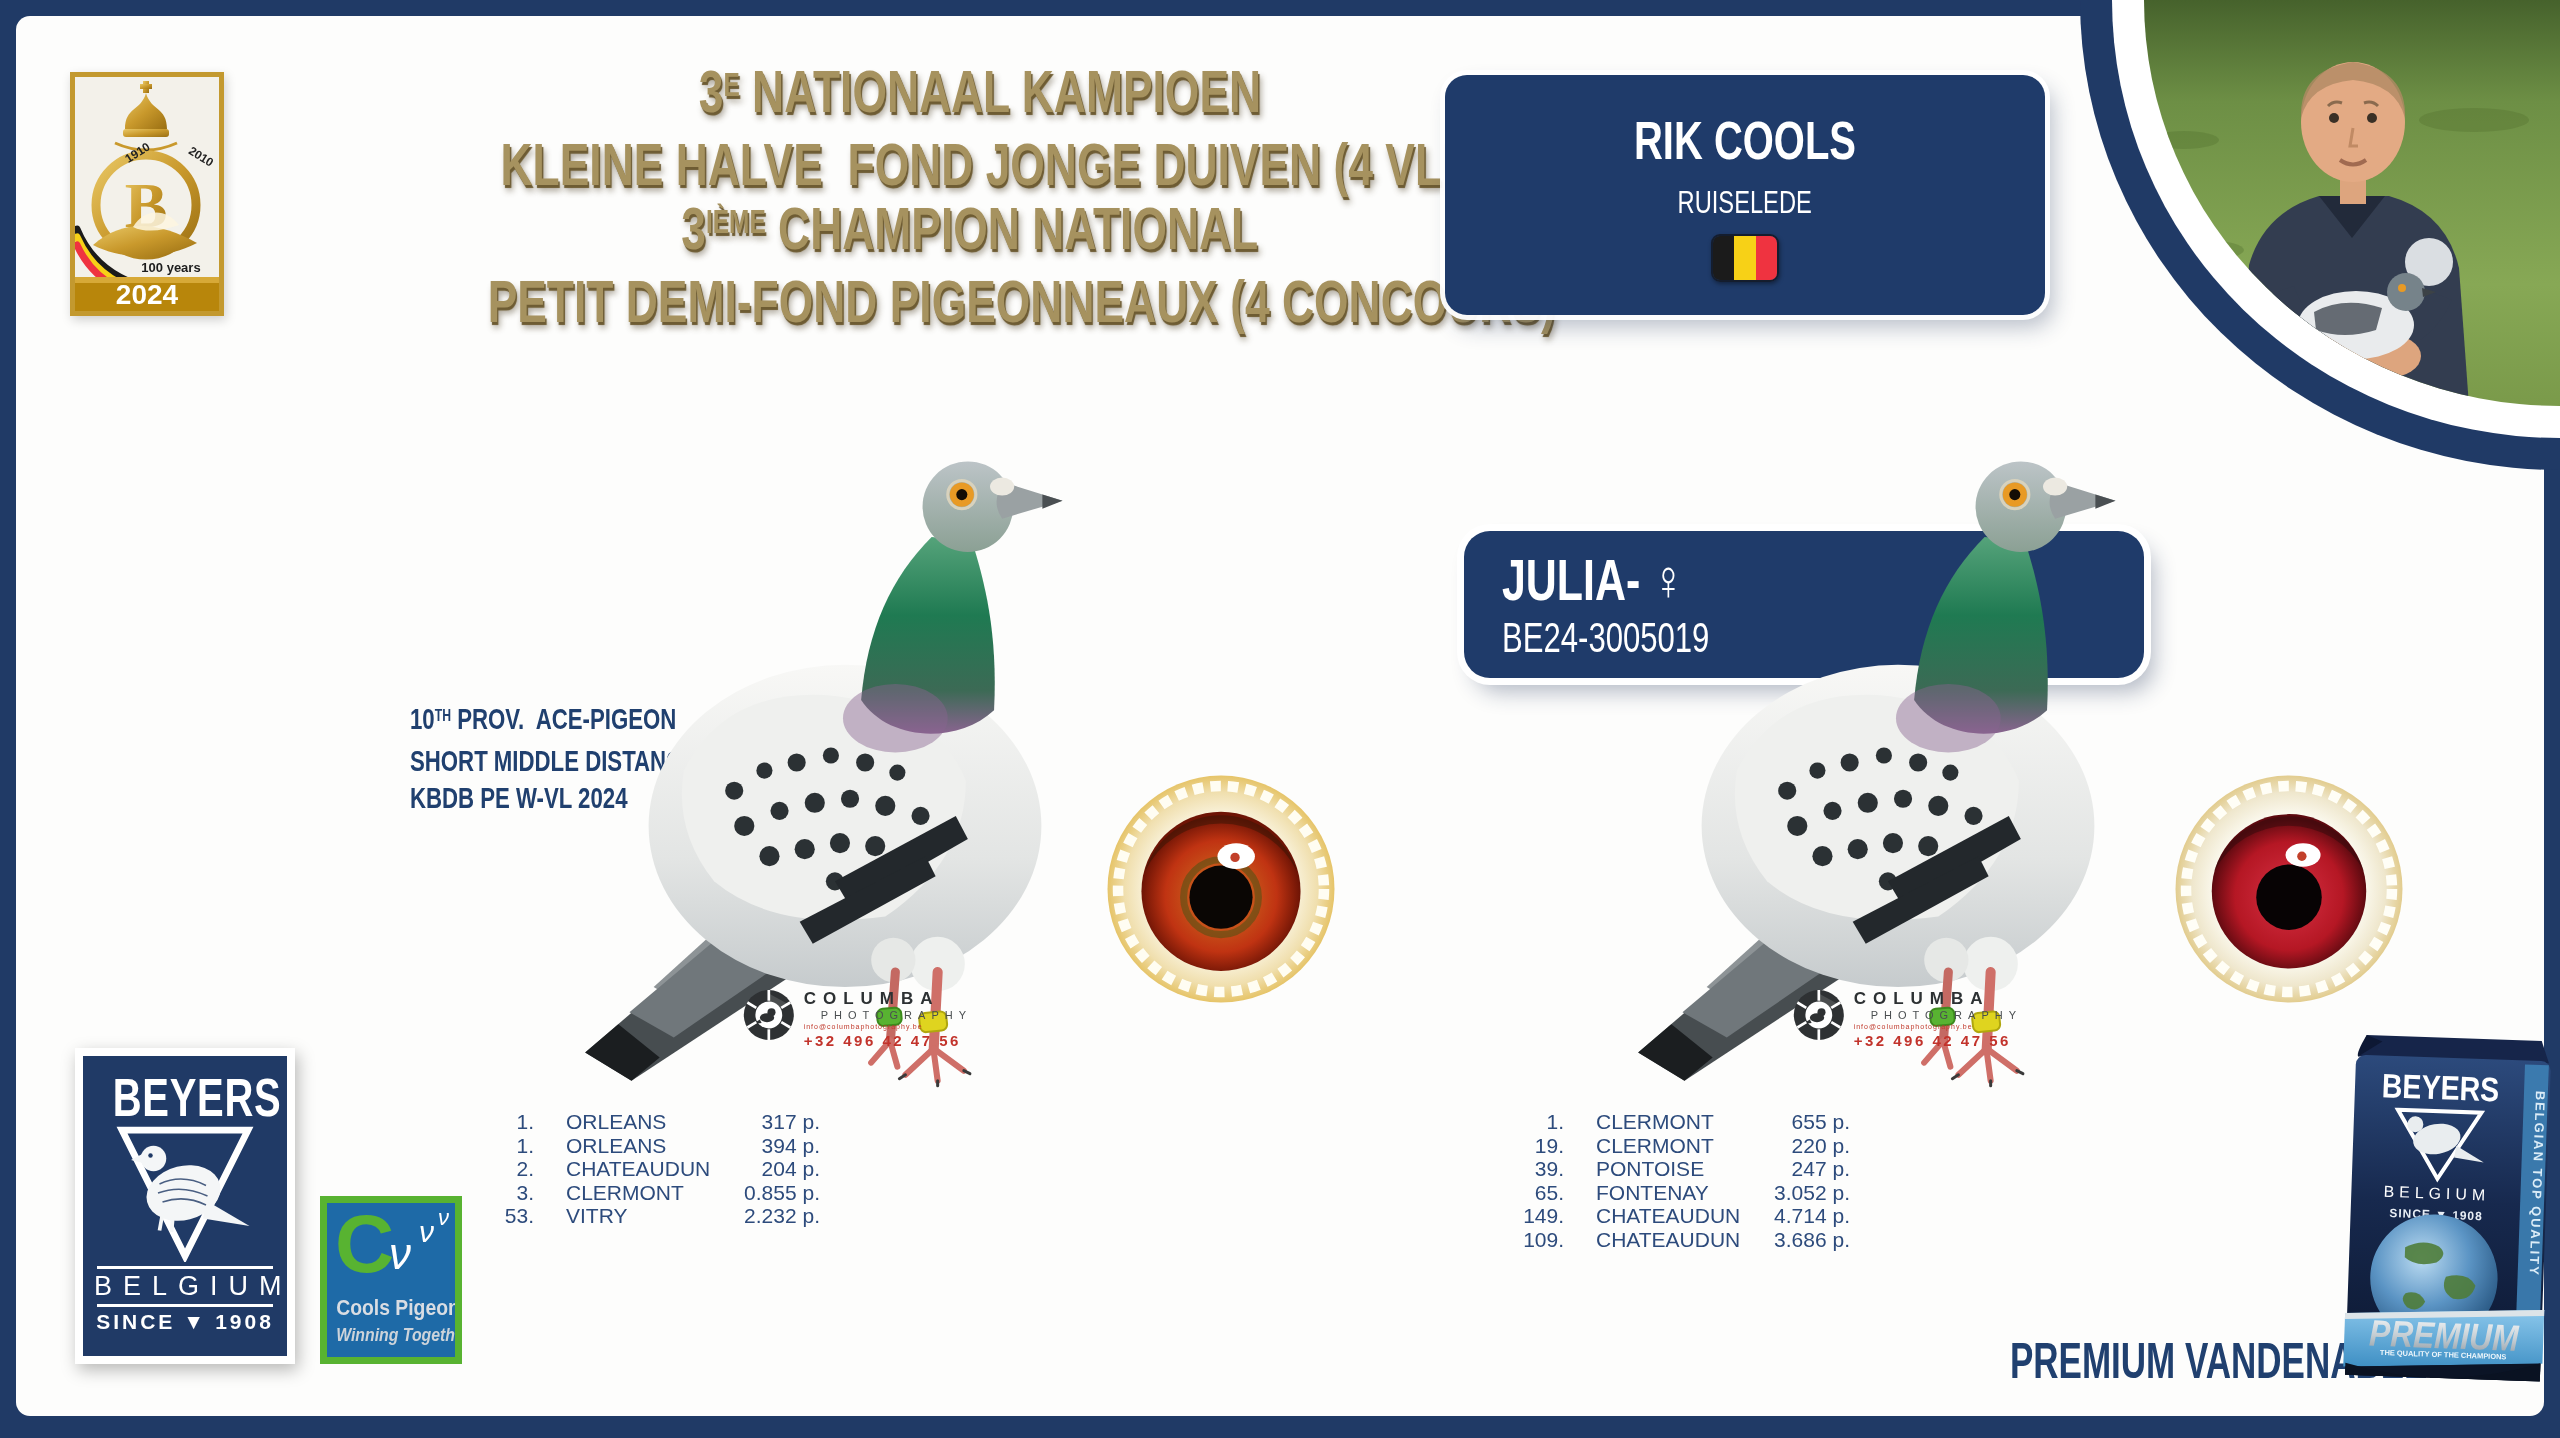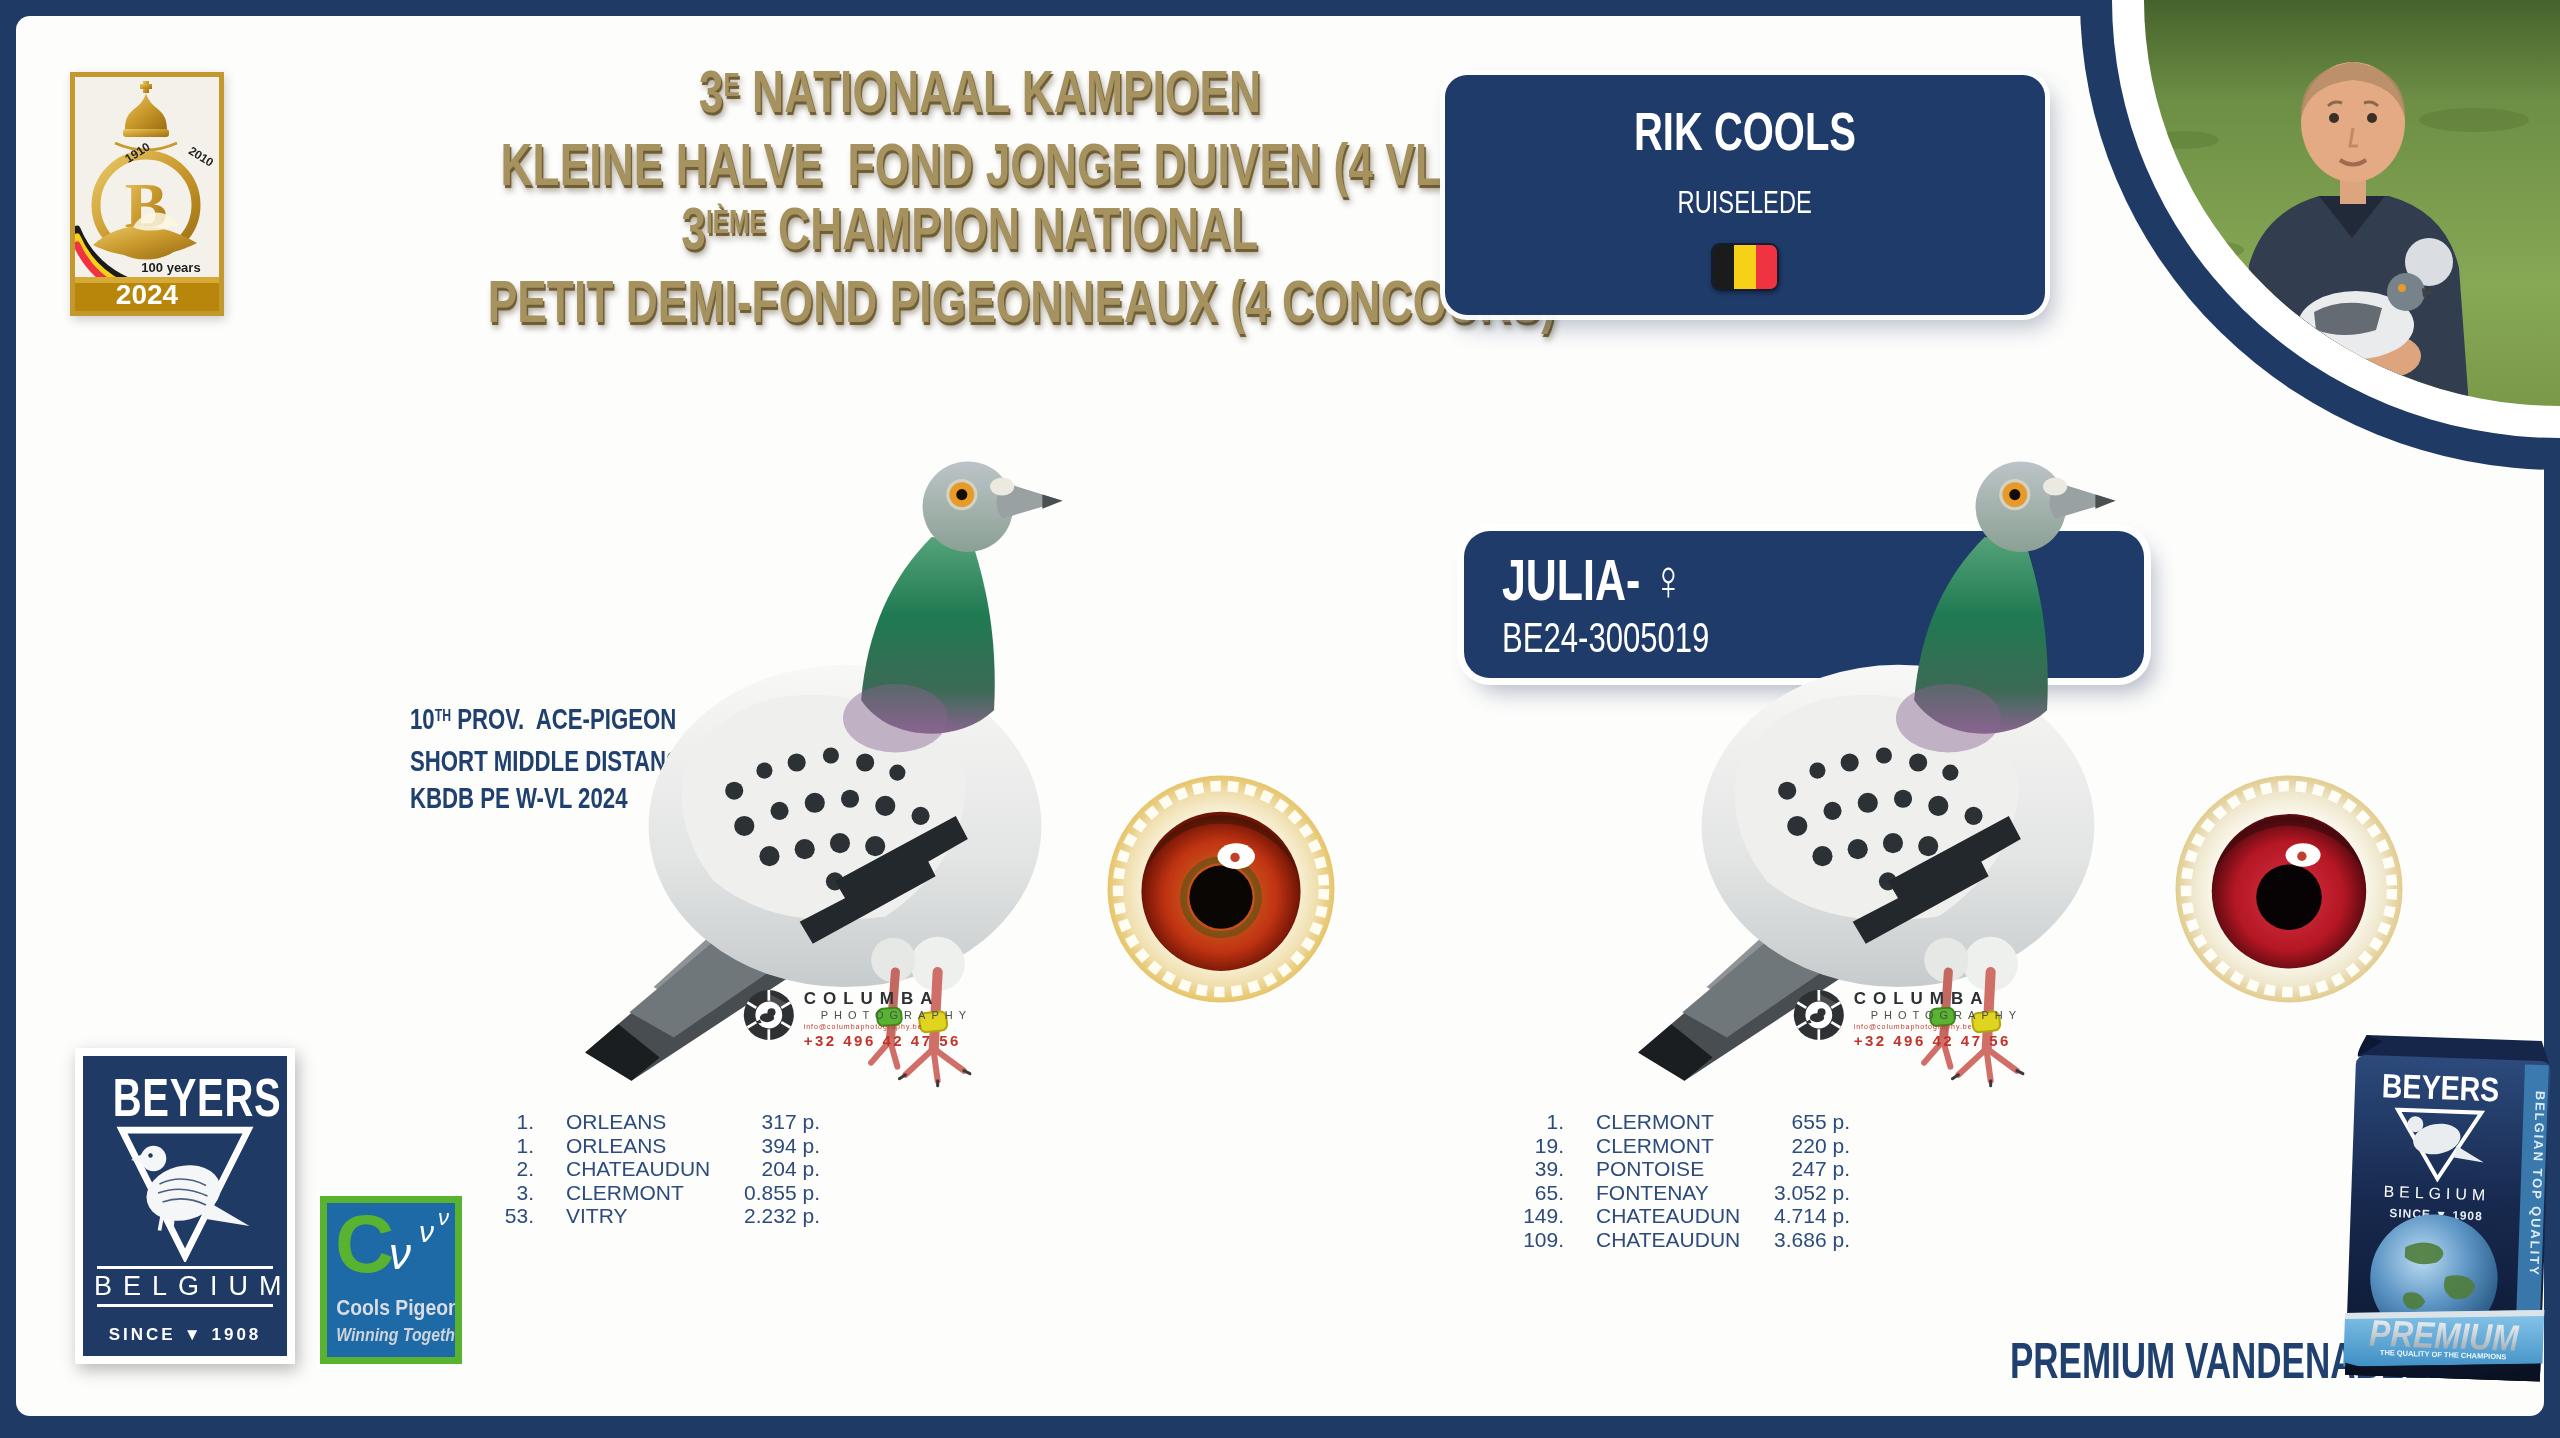--- a/index.html
+++ b/index.html
@@ -18,21 +18,21 @@
 
   
   .title{position:absolute;left:300px;top:60px;width:1060px;text-align:right;color:#a6925f;
          font-weight:bold;font-size:60px;line-height:64px;
          text-shadow:2px 3px 1px #6e5c33, 4px 6px 7px rgba(70,58,30,.45);}
   .title .t-line{white-space:nowrap;}
 
   
   .owner{position:absolute;left:1445px;top:75px;width:600px;height:240px;background:#1f3b6a;border-radius:22px;
          box-shadow:0 0 0 5px rgba(255,255,255,.95), 8px 12px 22px rgba(25,45,85,.30);
-         display:flex;flex-direction:column;align-items:center;justify-content:center;gap:22px;color:#fff;}
+         display:flex;flex-direction:column;align-items:center;justify-content:center;gap:13px;color:#fff;}
   .owner .o-name{font-size:54px;font-weight:bold;}
   .owner .o-city{font-size:32px;}
   .flag{width:64px;height:44px;border-radius:9px;overflow:hidden;display:flex;border:2px solid #141d2e;
         box-shadow:1px 2px 4px rgba(0,0,0,.4);}
   .flag i{flex:1;}
 
   
   .corner-navy{position:absolute;top:0;right:0;width:480px;height:470px;background:#203a66;border-bottom-left-radius:100% 100%;}
   .corner-white{position:absolute;top:0;right:0;width:448px;height:438px;background:#fff;border-bottom-left-radius:100% 100%;}
   .corner-photo{position:absolute;top:0;right:0;width:416px;height:406px;border-bottom-left-radius:100% 100%;overflow:hidden;}
@@ -76,21 +76,21 @@
   .r-race{width:158px;margin-left:32px;text-align:left;}
   .r-pts{width:96px;text-align:right;}
 
   
   .beyers{position:absolute;left:75px;top:1048px;width:204px;height:300px;background:#203a66;border:8px solid #fff;
           box-shadow:3px 6px 16px rgba(0,0,0,.28);color:#fff;text-align:center;}
   .beyers .b-brand{font-size:54px;font-weight:bold;margin-top:10px;letter-spacing:1px;}
   .beyers .b-emblem{margin-top:-4px;}
   .beyers .b-country{font-size:27px;letter-spacing:11px;margin:2px 0 2px 11px;}
   .beyers .b-rule{height:3px;background:#fff;margin:0 14px;}
-  .beyers .b-since{font-size:17px;font-weight:bold;letter-spacing:3px;margin-top:18px;
+  .beyers .b-since{font-size:21px;font-weight:bold;letter-spacing:3px;margin-top:3px;
                    display:flex;align-items:center;justify-content:center;gap:8px;}
 
   
   .cools{position:absolute;left:320px;top:1196px;width:128px;height:154px;background:#1e6aa7;border:7px solid #58b331;
          color:#fff;overflow:hidden;}
   .cools .cv{position:relative;height:84px;}
   .cools .cv .C{position:absolute;left:8px;top:-6px;font-size:82px;font-weight:bold;color:#58b331;}
   .cools .cv .n1{position:absolute;left:62px;top:26px;font-size:44px;font-style:italic;}
   .cools .cv .n2{position:absolute;left:92px;top:12px;font-size:30px;font-style:italic;}
   .cools .cv .n3{position:absolute;left:111px;top:2px;font-size:22px;font-style:italic;}

